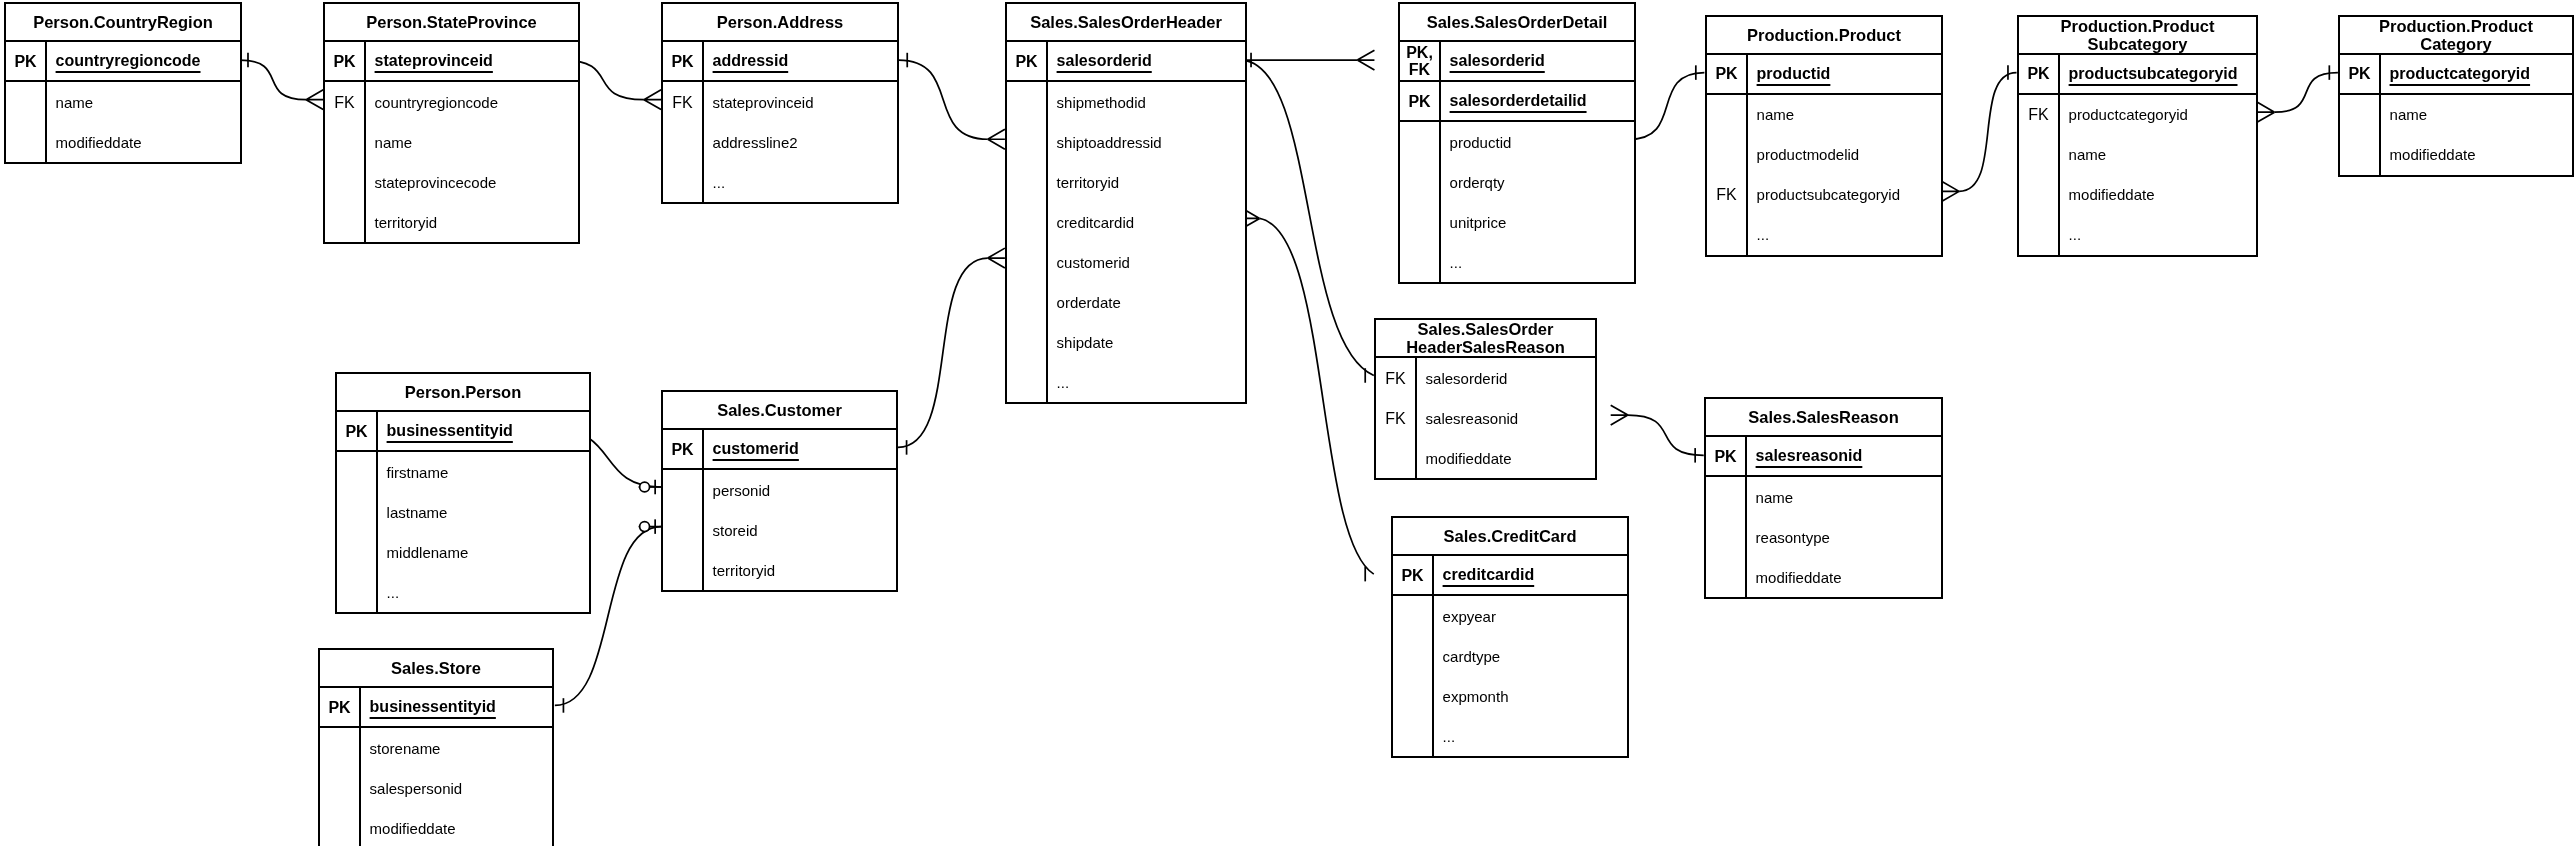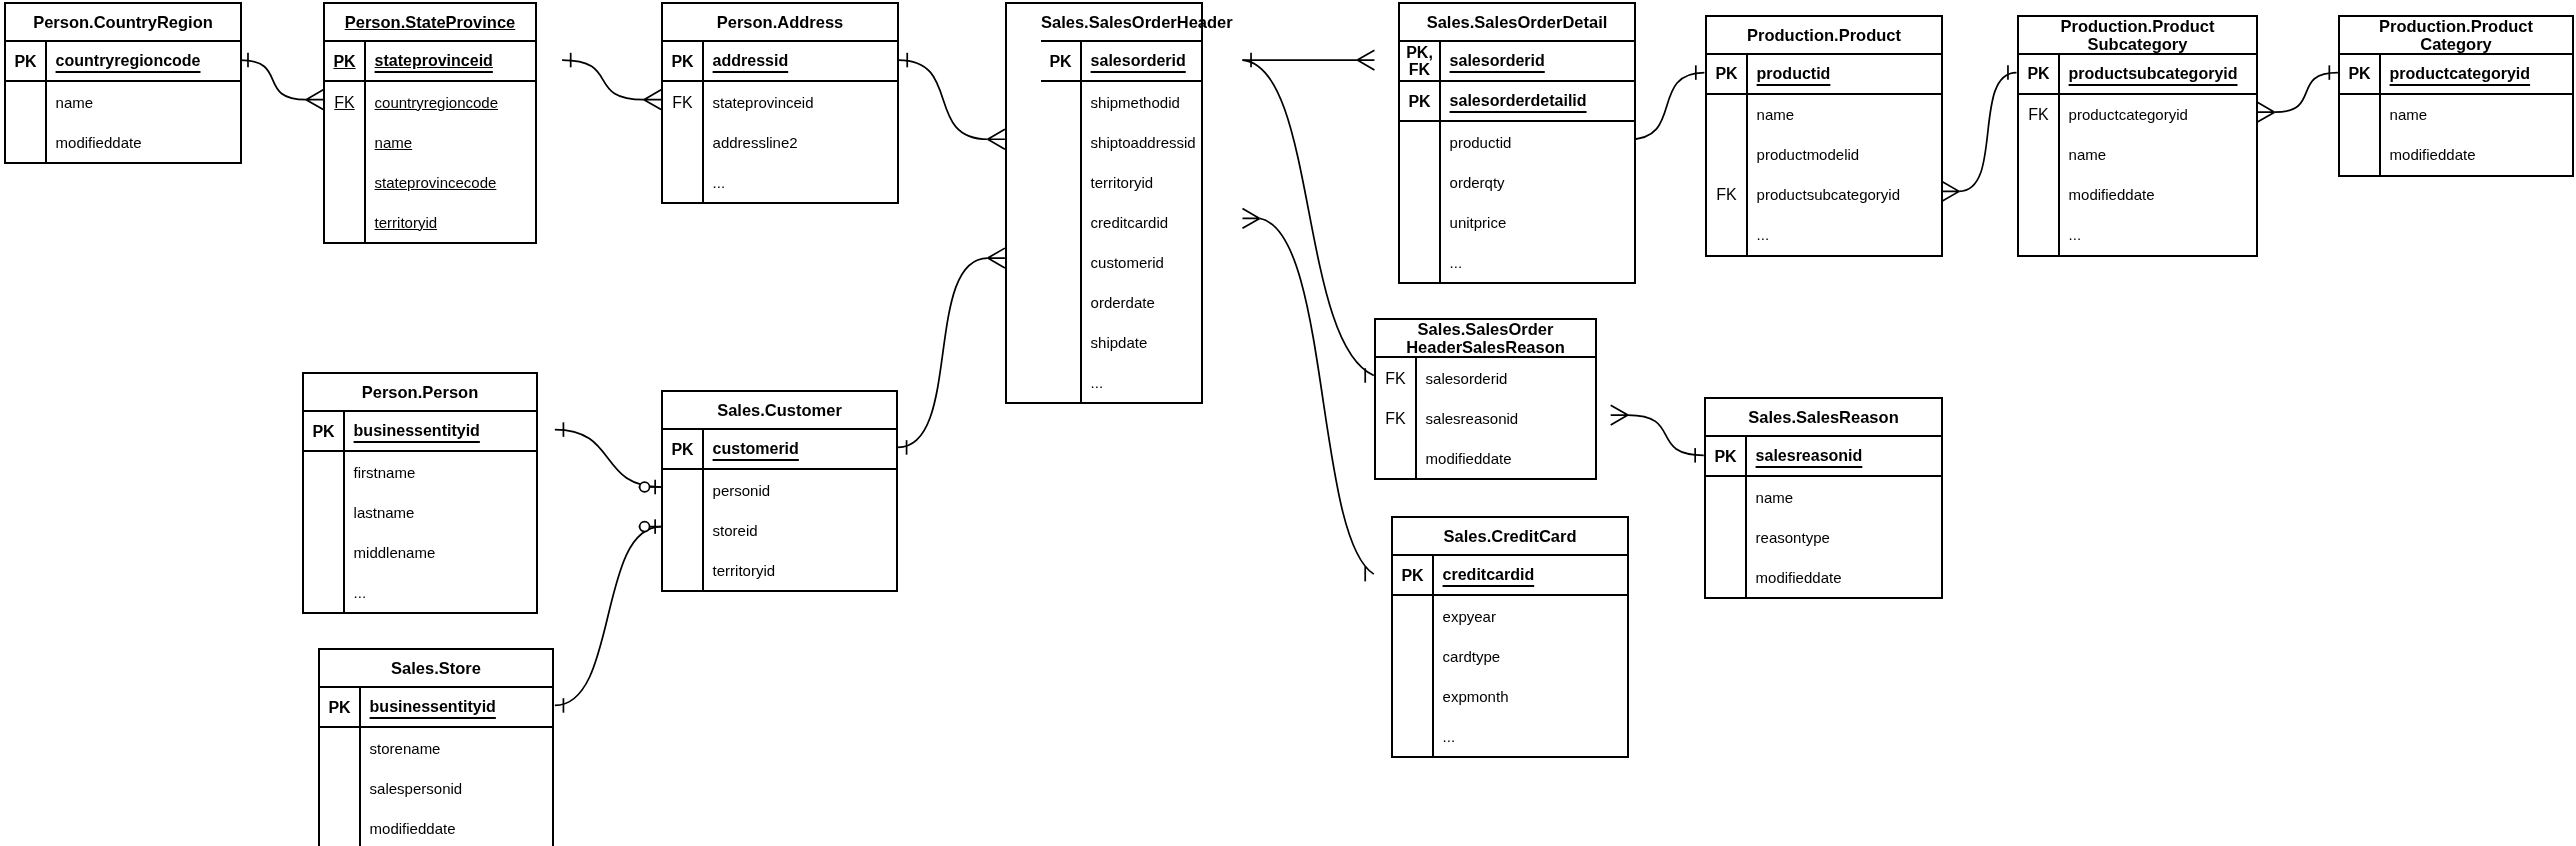--- a/index.html
+++ b/index.html
@@ -119,21 +119,21 @@
       </div>
       <div class="t-row">
         <div class="cell-key"></div>
         <div class="cell-attr">name</div>
       </div>
       <div class="t-row">
         <div class="cell-key"></div>
         <div class="cell-attr">modifieddate</div>
       </div>
     </div>
-    <div class="table" style="left: 323px; top: 2px; width: 214px; text-decoration: underline;">
+    <div class="table" style="left: 323px; top: 2px; width: 257px;">
       <div class="t-title">
         <span>Person.StateProvince</span>
       </div>
       <div class="t-row keyrow">
         <div class="cell-key pk">
           <span>PK</span>
         </div>
         <div class="cell-attr pk">stateprovinceid</div>
       </div>
       <div class="t-row">
@@ -173,21 +173,21 @@
       </div>
       <div class="t-row">
         <div class="cell-key"></div>
         <div class="cell-attr">addressline2</div>
       </div>
       <div class="t-row">
         <div class="cell-key"></div>
         <div class="cell-attr">...</div>
       </div>
     </div>
-    <div class="table" style="left: 1005px; top: 2px; width: 198px; padding-left: 34px;">
+    <div class="table" style="left: 1005px; top: 2px; width: 242px;">
       <div class="t-title">
         <span>Sales.SalesOrderHeader</span>
       </div>
       <div class="t-row keyrow">
         <div class="cell-key pk">
           <span>PK</span>
         </div>
         <div class="cell-attr pk">salesorderid</div>
       </div>
       <div class="t-row">
@@ -329,21 +329,21 @@
       </div>
       <div class="t-row">
         <div class="cell-key"></div>
         <div class="cell-attr">name</div>
       </div>
       <div class="t-row">
         <div class="cell-key"></div>
         <div class="cell-attr">modifieddate</div>
       </div>
     </div>
-    <div class="table" style="left: 302px; top: 372px; width: 236px;">
+    <div class="table" style="left: 335px; top: 372px; width: 256px;">
       <div class="t-title">
         <span>Person.Person</span>
       </div>
       <div class="t-row keyrow">
         <div class="cell-key pk">
           <span>PK</span>
         </div>
         <div class="cell-attr pk">businessentityid</div>
       </div>
       <div class="t-row">

